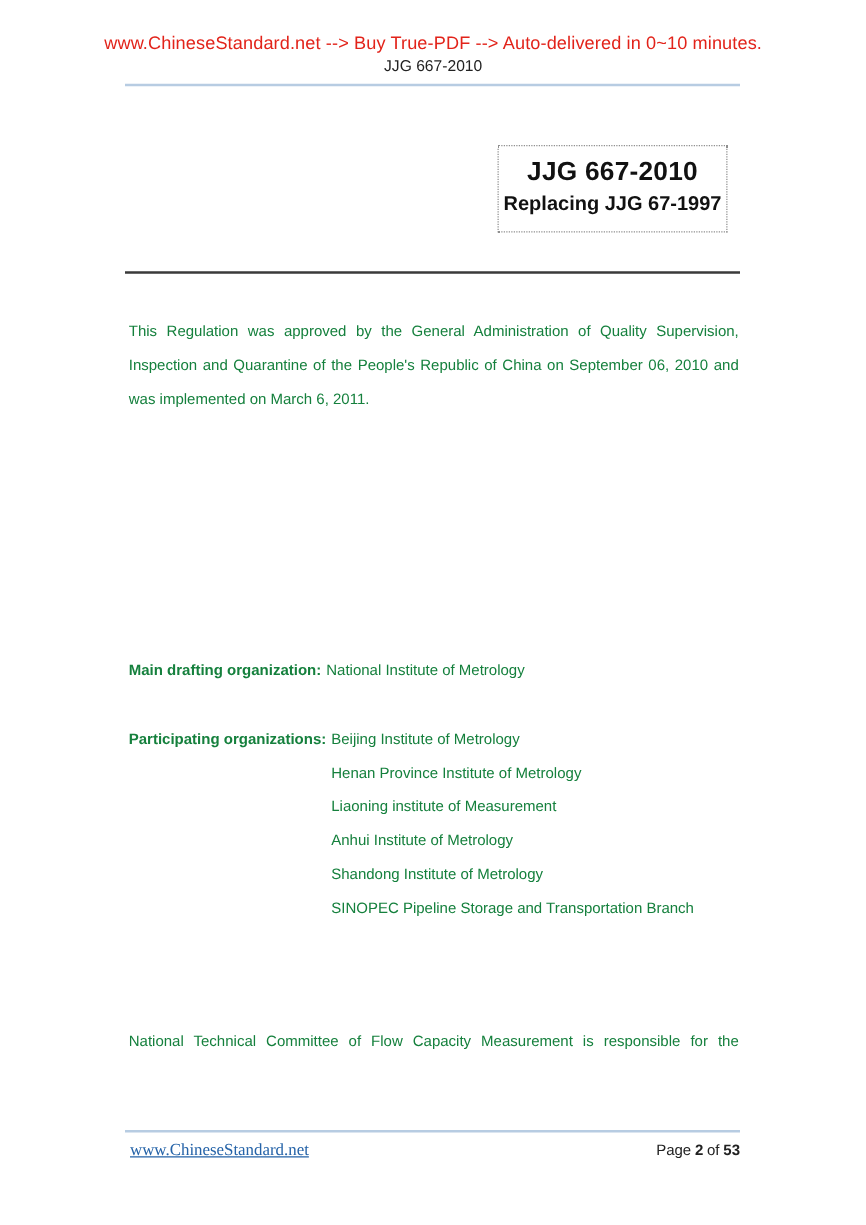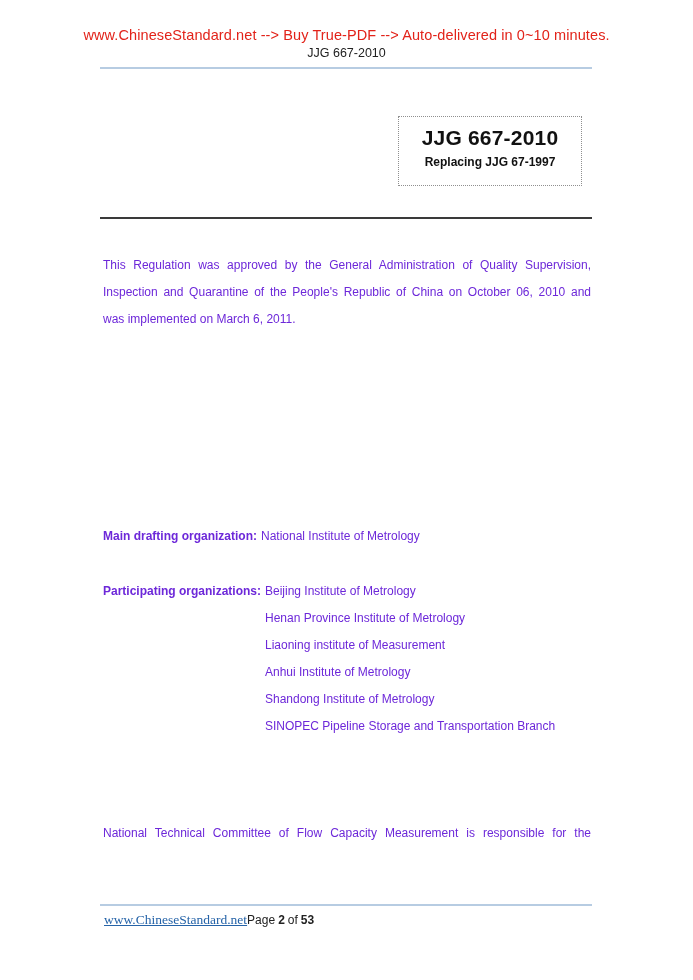--- a/index.html
+++ b/index.html
@@ -73,26 +73,26 @@
     color: #111;
   }
   .code-box .code {
     margin-top: 9px;
     font-size: 21px;
     font-weight: bold;
     letter-spacing: 0.2px;
   }
   .code-box .replacing {
     margin-top: 5px;
-    font-size: 12px;
+    font-size: 16px;
     font-weight: bold;
   }
 
   
-  .bodytext { font-size: 12px; line-height: 27px; color: #6d28d9; }
+  .bodytext { font-size: 12px; line-height: 27px; color: #15803d; }
   .para { position: absolute; left: 103px; width: 488px; }
   .para .jl { text-align: justify; text-align-last: justify; }
   .para-approval { top: 252px; }
   .para-interpretation { top: 820px; }
 
   .org-line { position: absolute; left: 103px; width: 488px; white-space: nowrap; }
   .org-jurisdiction { top: 468px; }
   .org-main { top: 523px; }
   .org-label { font-weight: bold; }
   .org-value { margin-left: 4px; }
@@ -106,21 +106,21 @@
     position: absolute;
     left: 0; top: 0;
   }
 
   
   .footer {
     position: absolute;
     top: 912px; left: 104px;
     width: 488px;
     display: flex;
-    justify-content: flex-start;
+    justify-content: space-between;
     align-items: baseline;
   }
   .footer-link {
     font-family: "Liberation Serif", serif;
     font-size: 13.5px;
     color: #2563a8;
     text-decoration: underline;
     cursor: pointer;
   }
   .footer-page { font-size: 12px; color: #222; }
@@ -142,21 +142,21 @@
 
   <div class="code-box">
     <div class="code">JJG 667-2010</div>
     <div class="replacing">Replacing JJG 67-1997</div>
   </div>
 
   <div class="rule-dark"></div>
 
   <div class="para para-approval bodytext">
     <div class="jl">This Regulation was approved by the General Administration of Quality Supervision,</div>
-    <div class="jl">Inspection and Quarantine of the People's Republic of China on October 06, 2010 and</div>
+    <div class="jl">Inspection and Quarantine of the People's Republic of China on September 06, 2010 and</div>
     <div>was implemented on March 6, 2011.</div>
   </div>
 
 
   <div class="org-line org-main bodytext">
     <span class="org-label">Main drafting organization:</span><span class="org-value">National Institute of Metrology</span>
   </div>
 
   <div class="org-line org-participating bodytext">
     <span class="org-label">Participating organizations:</span>

